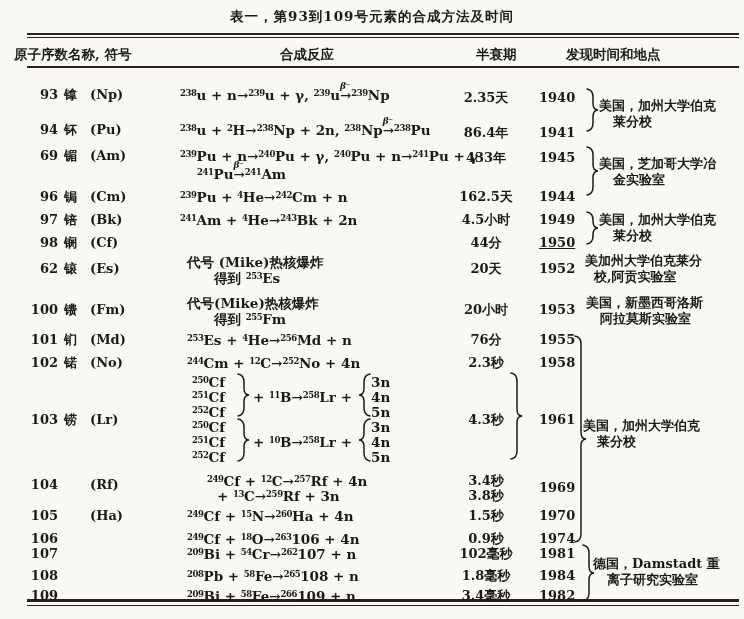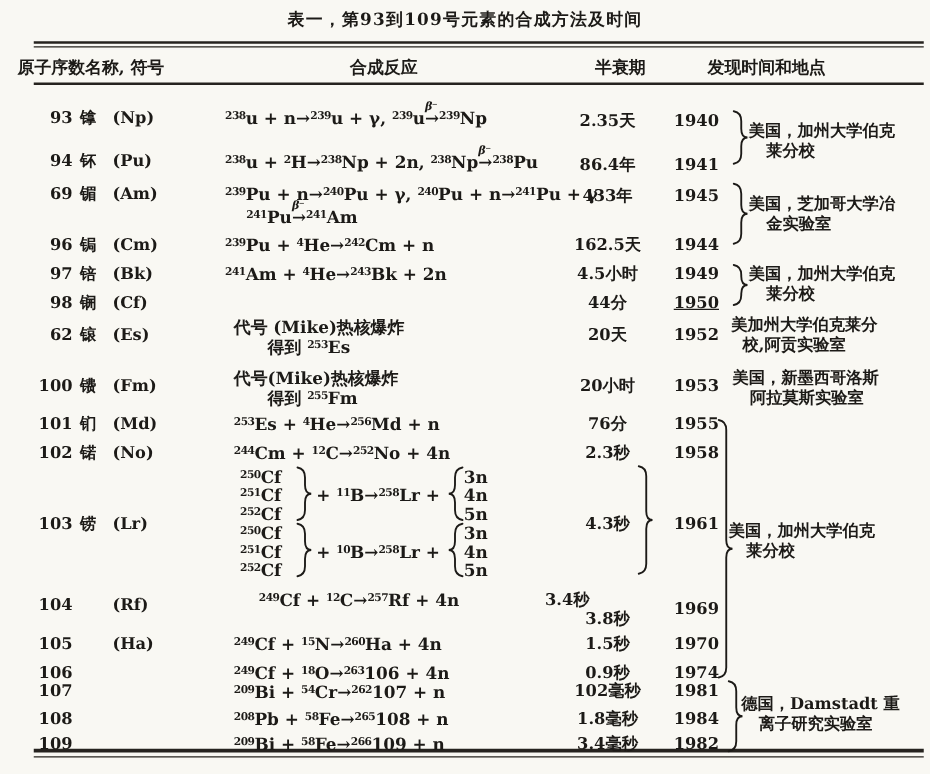--- a/index.html
+++ b/index.html
@@ -128,21 +128,22 @@
     <span class="t rx" style="left: 371px; top: 434px;">4n</span>
     <span class="t rx" style="left: 371px; top: 449px;">5n</span>
     <svg width="16" height="88" style="position: absolute; left: 508px; top: 372px; overflow: visible;">
       <path d="M3 1 Q9 2 9 9 L9 37 Q9 44 14 44 Q9 44 9 51 L9 79 Q9 86 3 87" fill="none" stroke="#1c1a17" stroke-width="1.5" stroke-linecap="round"></path>
     </svg>
     <span class="t" style="left: 436px; top: 412px; width: 100px; text-align: center;">4.3秒</span>
     <span class="t" style="left: 539px; top: 412px;">1961</span>
     <span class="t" style="left: 22px; top: 477px; width: 36px; text-align: right;">104</span>
     <span class="t" style="left: 90px; top: 477px;">(Rf)</span>
     <span class="t rx" style="left: 187px; top: 473px; margin-left: 20px;"><span class="sp">249</span>Cf + <span class="sp">12</span>C→<span class="sp">257</span>Rf + 4n</span>
-    <span class="t" style="left: 436px; top: 473px; width: 100px; text-align: left;">3.4秒</span>
+    <span class="t rx" style="left: 217px; top: 488px;">+ <span class="sp">13</span>C→<span class="sp">259</span>Rf + 3n</span>
+    <span class="t" style="left: 436px; top: 473px; width: 100px; text-align: center;">3.4秒</span>
     <span class="t" style="left: 436px; top: 488px; width: 100px; text-align: center;">3.8秒</span>
     <span class="t" style="left: 539px; top: 480px;">1969</span>
     <span class="t" style="left: 22px; top: 508px; width: 36px; text-align: right;">105</span>
     <span class="t" style="left: 90px; top: 508px;">(Ha)</span>
     <span class="t rx" style="left: 187px; top: 508px;"><span class="sp">249</span>Cf + <span class="sp">15</span>N→<span class="sp">260</span>Ha + 4n</span>
     <span class="t" style="left: 436px; top: 508px; width: 100px; text-align: center;">1.5秒</span>
     <span class="t" style="left: 539px; top: 508px;">1970</span>
     <span class="t" style="left: 22px; top: 531px; width: 36px; text-align: right;">106</span>
     <span class="t rx" style="left: 187px; top: 531px;"><span class="sp">249</span>Cf + <span class="sp">18</span>O→<span class="sp">263</span>106 + 4n</span>
     <span class="t" style="left: 436px; top: 531px; width: 100px; text-align: center;">0.9秒</span>

